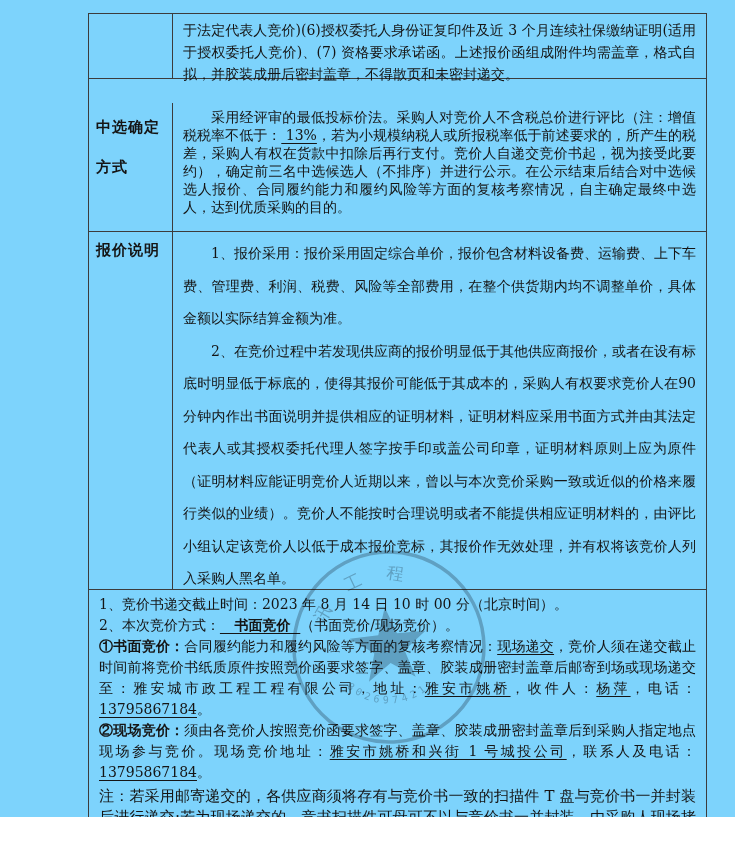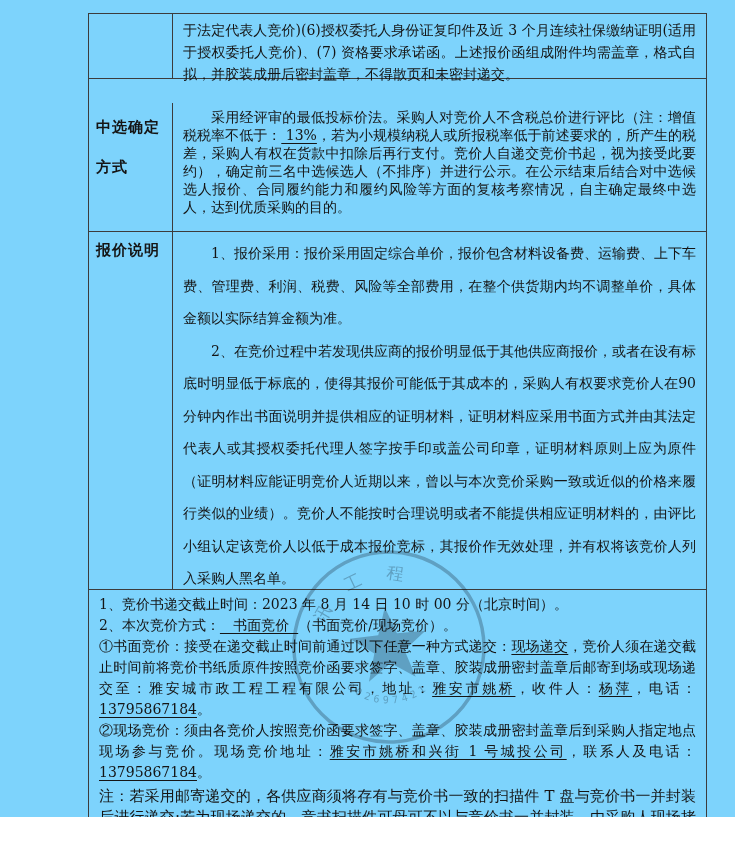--- a/index.html
+++ b/index.html
@@ -28,21 +28,21 @@
   }
   .content-cell{
     flex:1;box-sizing:border-box;
     padding:5px 10px 0 10px;
     font-size:14px;
     text-align:justify;
   }
   .para{margin:0;line-height:22px;}
   .indent{text-indent:2em;}
   .u{text-decoration:underline;text-underline-offset:3px;}
-  .b{font-weight:normal;}
+  .b{font-weight:bold;}
   
   .row1{height:65px;}
   .row2{height:129px;margin-top:24px;}
   .row2 .para{line-height:18px;}
   .row2 .label-cell{line-height:40px;padding-top:4px;}
   .row3{height:358px;}
   .row3 .para{line-height:32.5px;}
   .row3 .label-cell{padding-top:7px;}
   .row4{height:248px;}
   .row4 .para{line-height:21px;}
@@ -84,21 +84,21 @@
           <div class="label-cell">报价说明</div>
           <div class="content-cell">
             <p class="para indent"><span>1、报价采用：报价采用固定综合单价，报价包含材料设备费、运输费、上下车费、管理费、利润、税费、风险等全部费用，在整个供货期内均不调整单价，具体金额以实际结算金额为准。</span></p>
             <p class="para indent"><span>2、在竞价过程中若发现供应商的报价明显低于其他供应商报价，或者在设有标底时明显低于标底的，使得其报价可能低于其成本的，采购人有权要求竞价人在90 分钟内作出书面说明并提供相应的证明材料，证明材料应采用书面方式并由其法定代表人或其授权委托代理人签字按手印或盖公司印章，证明材料原则上应为原件（证明材料应能证明竞价人近期以来，曾以与本次竞价采购一致或近似的价格来履行类似的业绩）。竞价人不能按时合理说明或者不能提供相应证明材料的，由评比小组认定该竞价人以低于成本报价竞标，其报价作无效处理，并有权将该竞价人列入采购人黑名单。</span></p>
           </div>
         </div>
         <div class="trow row4">
           <div class="content-cell">
             <p class="para"><span>1、竞价书递交截止时间：2023 年 8 月 14 日 10 时 00 分（北京时间）。</span></p>
             <p class="para"><span>2、本次竞价方式：</span><span class="u b">&nbsp;&nbsp;&nbsp;书面竞价&nbsp;&nbsp;</span><span>（书面竞价/现场竞价）。</span></p>
-            <p class="para"><span class="b">①书面竞价：</span><span>接受在递交截止时间前通过以下任意一种方式递交：</span><span class="u">现场递交</span><span>，竞价人须在递交截止时间前将竞价书纸质原件按照竞价函要求签字、盖章、胶装成册密封盖章后邮寄到场或现场递交至：雅安城市政工程工程有限公司，地址：</span><span class="u">雅安市姚桥</span><span>，收件人：</span><span class="u">杨萍</span><span>，电话：</span><span class="u">13795867184</span><span>。</span></p>
+            <p class="para"><span class="b">①书面竞价：</span><span>合同履约能力和履约风险等方面的复核考察情况：</span><span class="u">现场递交</span><span>，竞价人须在递交截止时间前将竞价书纸质原件按照竞价函要求签字、盖章、胶装成册密封盖章后邮寄到场或现场递交至：雅安城市政工程工程有限公司，地址：</span><span class="u">雅安市姚桥</span><span>，收件人：</span><span class="u">杨萍</span><span>，电话：</span><span class="u">13795867184</span><span>。</span></p>
             <p class="para"><span class="b">②现场竞价：</span><span>须由各竞价人按照竞价函要求签字、盖章、胶装成册密封盖章后到采购人指定地点现场参与竞价。现场竞价地址：</span><span class="u">雅安市姚桥和兴街 1 号城投公司</span><span>，联系人及电话：</span><span class="u">13795867184</span><span>。</span></p>
             <p class="para note"><span>注：若采用邮寄递交的，各供应商须将存有与竞价书一致的扫描件 T 盘与竞价书一并封装后进行递交:若为现场递交的，竞书扫描件可母可不以与竞价书一并封装，由采购人现场拷贝后予以归还。</span></p>
           </div>
         </div>
         <div class="trow row5">
           <div class="label-cell">报价说明</div>
           <div class="content-cell">
             <p class="para"><span>双方在签订合同前共同协商确认。</span></p>
           </div>
         </div>

